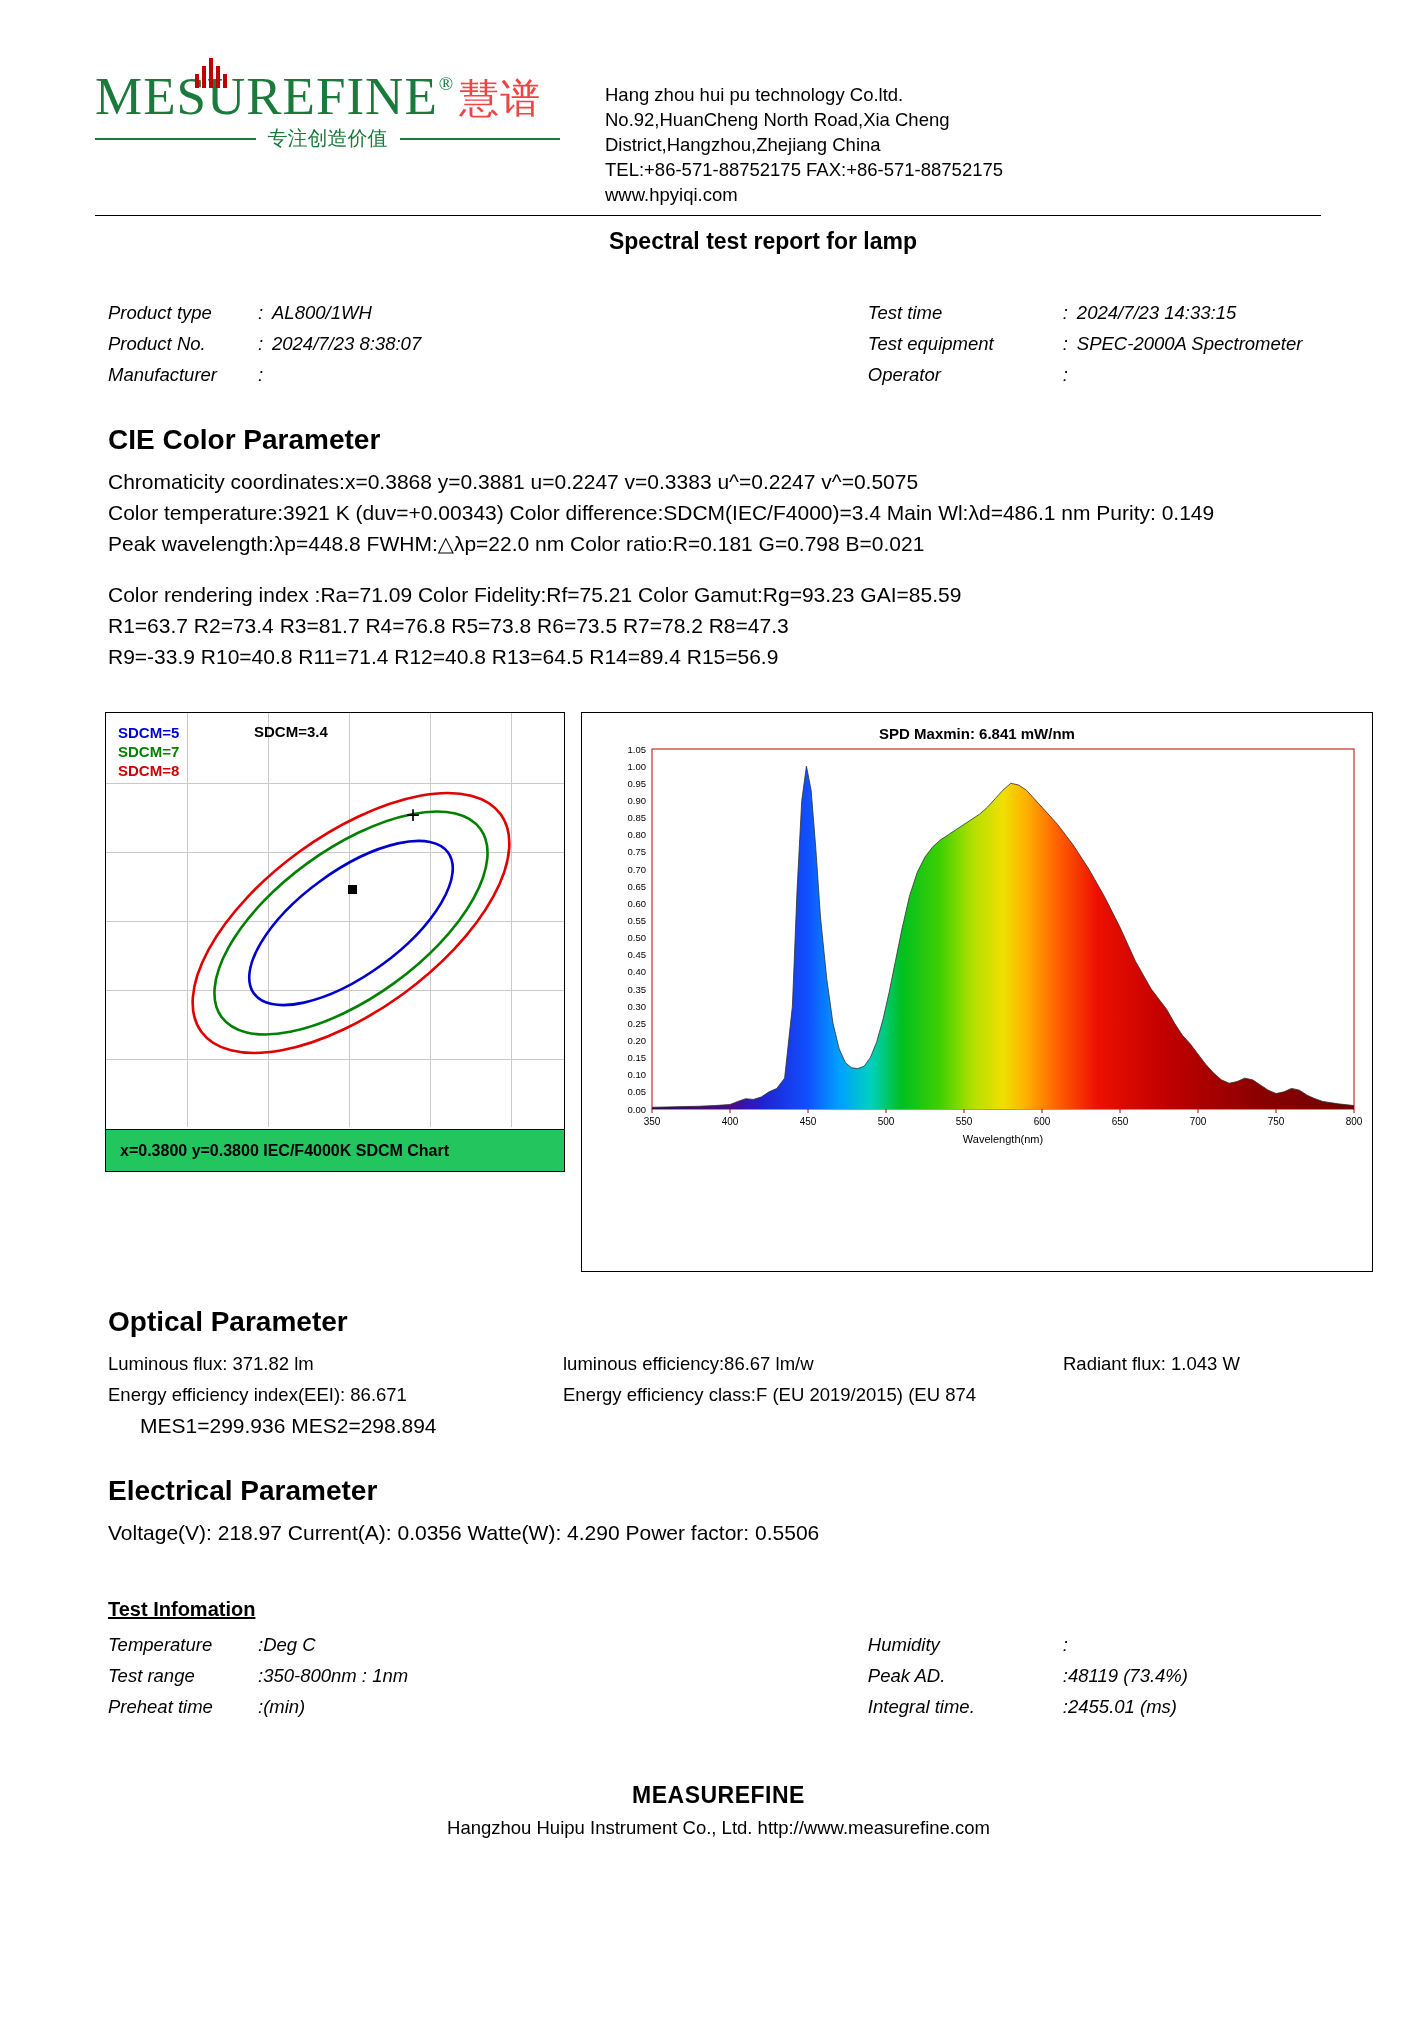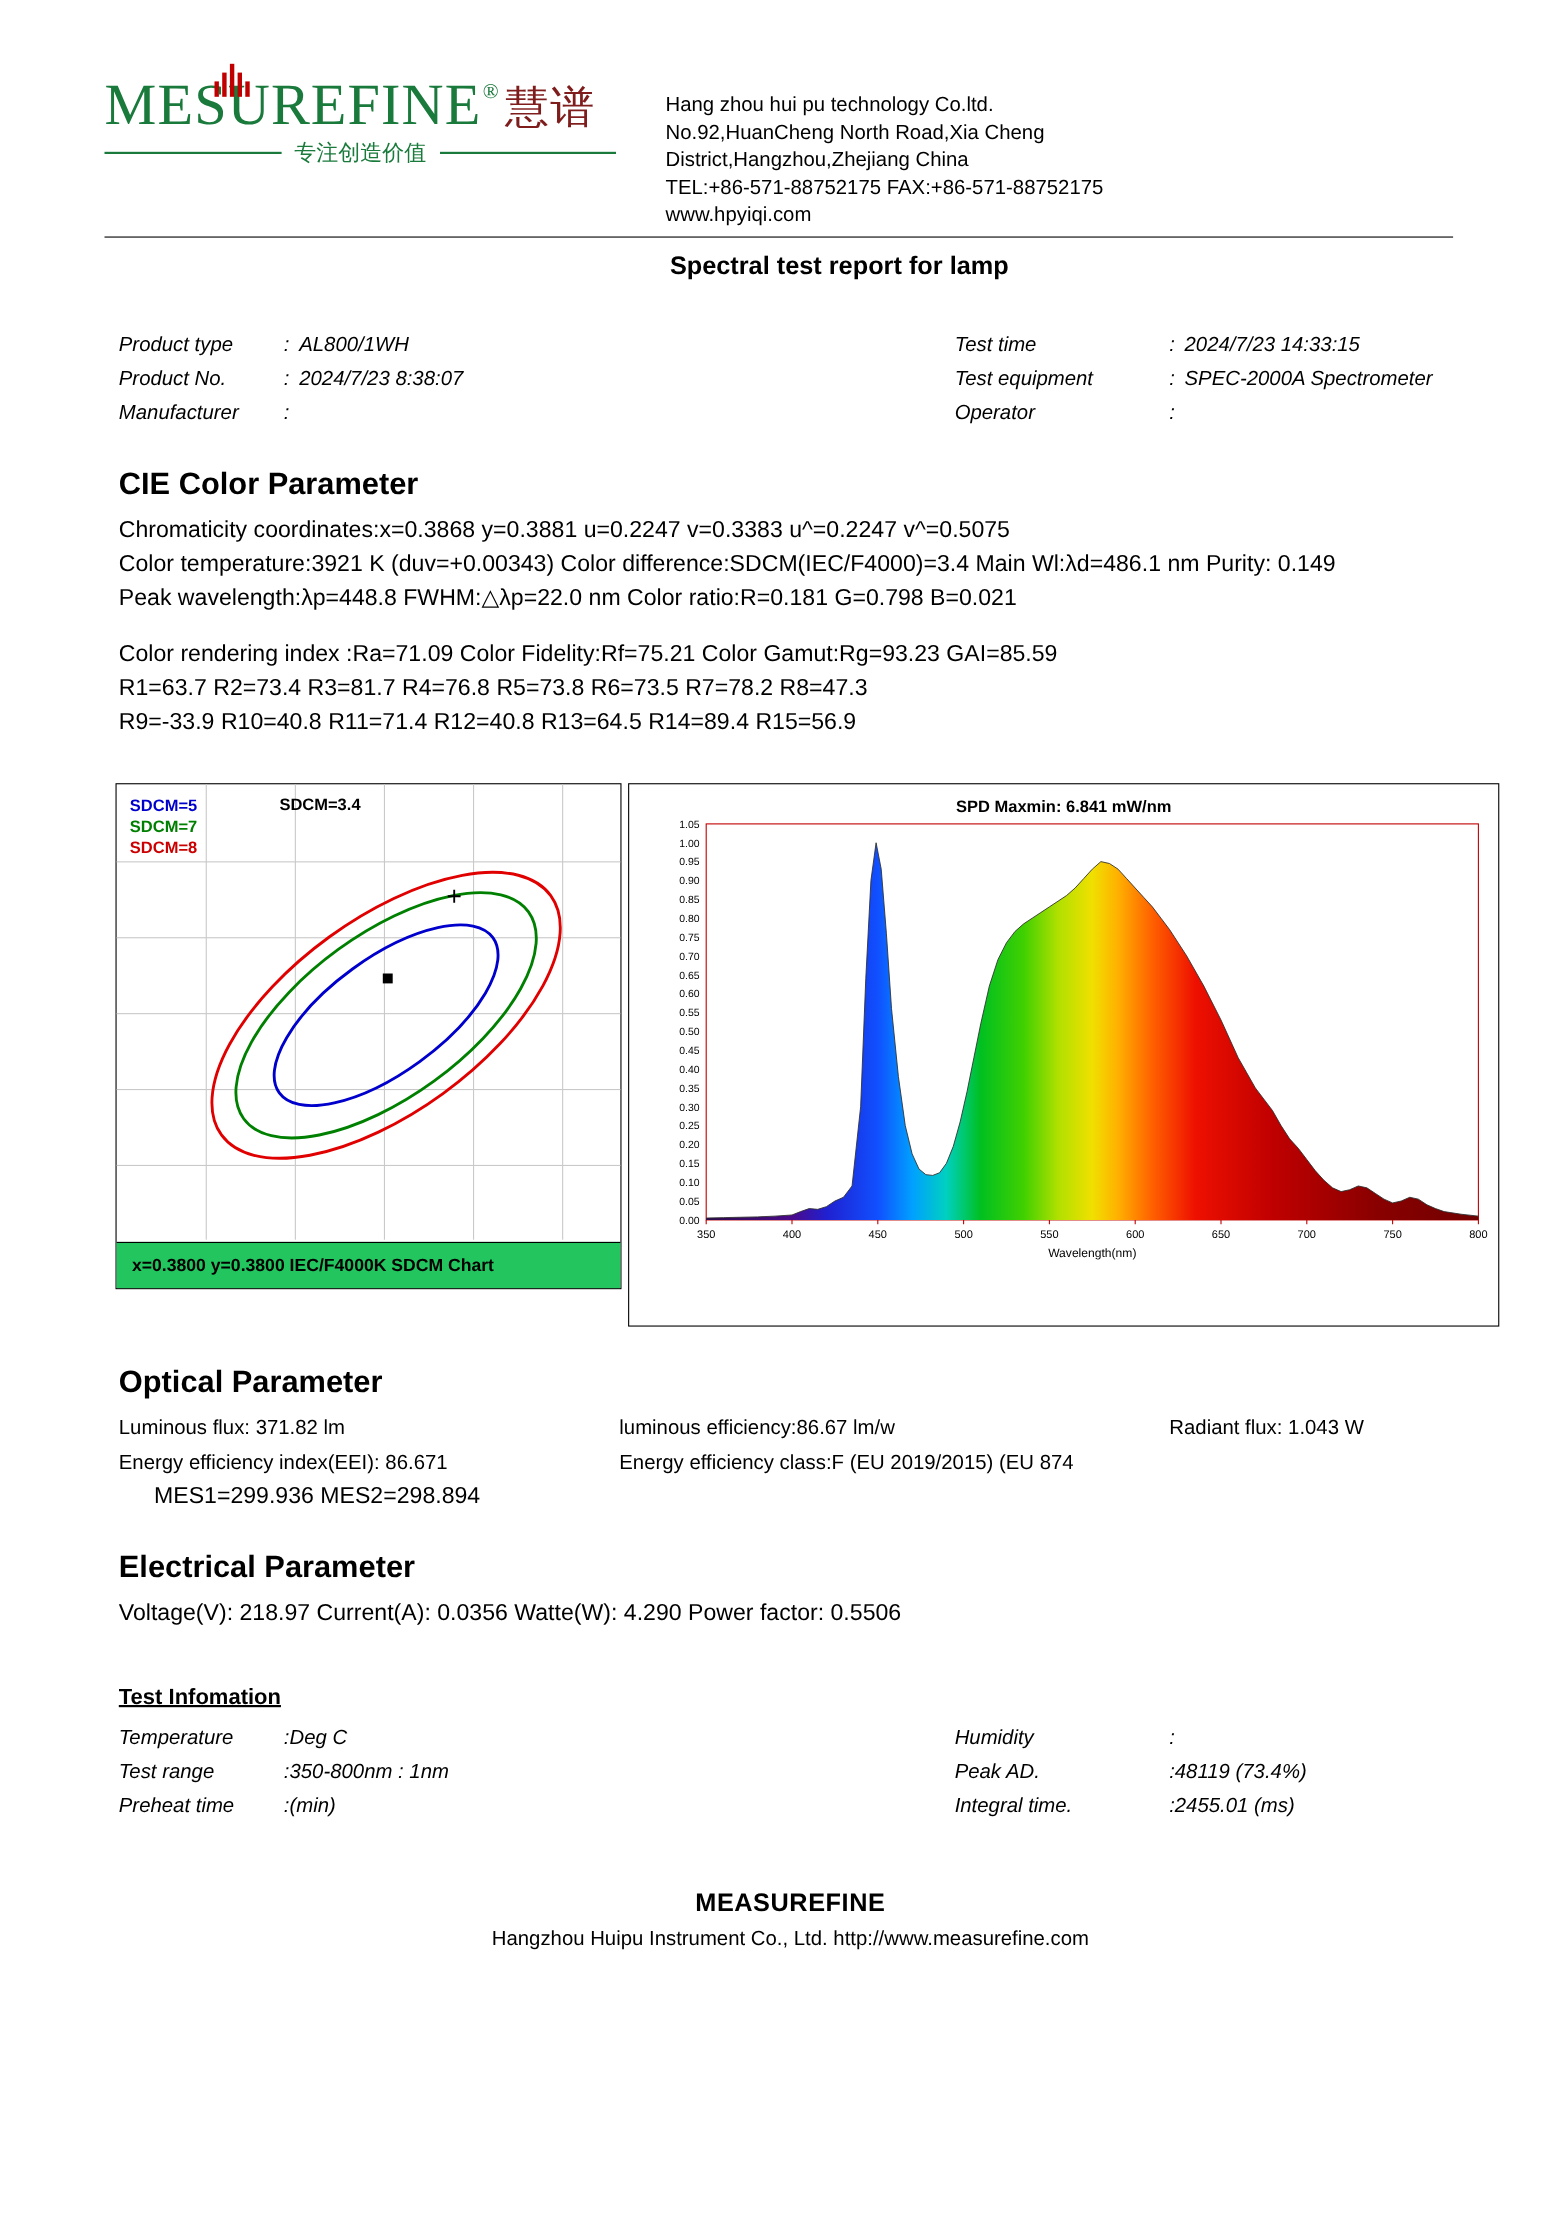--- a/index.html
+++ b/index.html
@@ -46,21 +46,21 @@
   .logo-word .me { color: #1a7a3c; }
   .logo-word .surefine { color: #1a7a3c; }
   .logo-reg {
     font-size: 19px;
     vertical-align: super;
     position: relative;
     top: -24px;
     left: 1px;
   }
   .logo-cn {
-    color: #7f1d1d;
+    color: #ef4444;
     font-family: Liberation Serif, serif;
     font-size: 40px;
     margin-left: 6px;
     position: relative;
     top: -2px;
   }
   .logo-bars {
     position: absolute;
     left: 100px;
     top: -18px;
@@ -192,23 +192,23 @@
     font-size: 16px;
     font-weight: bold;
     display: flex;
     align-items: center;
     padding-left: 14px;
     box-sizing: border-box;
     background: #22c55e;
   }
   .spd-box {
     width: 792px;
-    height: 494px;
+    height: 560px;
     border: 1px solid #000;
-    margin-left: 6px;
+    margin-left: 16px;
     position: relative;
     box-sizing: border-box;
   }
   .spd-title {
     text-align: center;
     font-size: 15px;
     font-weight: bold;
     padding-top: 12px;
   }
 

